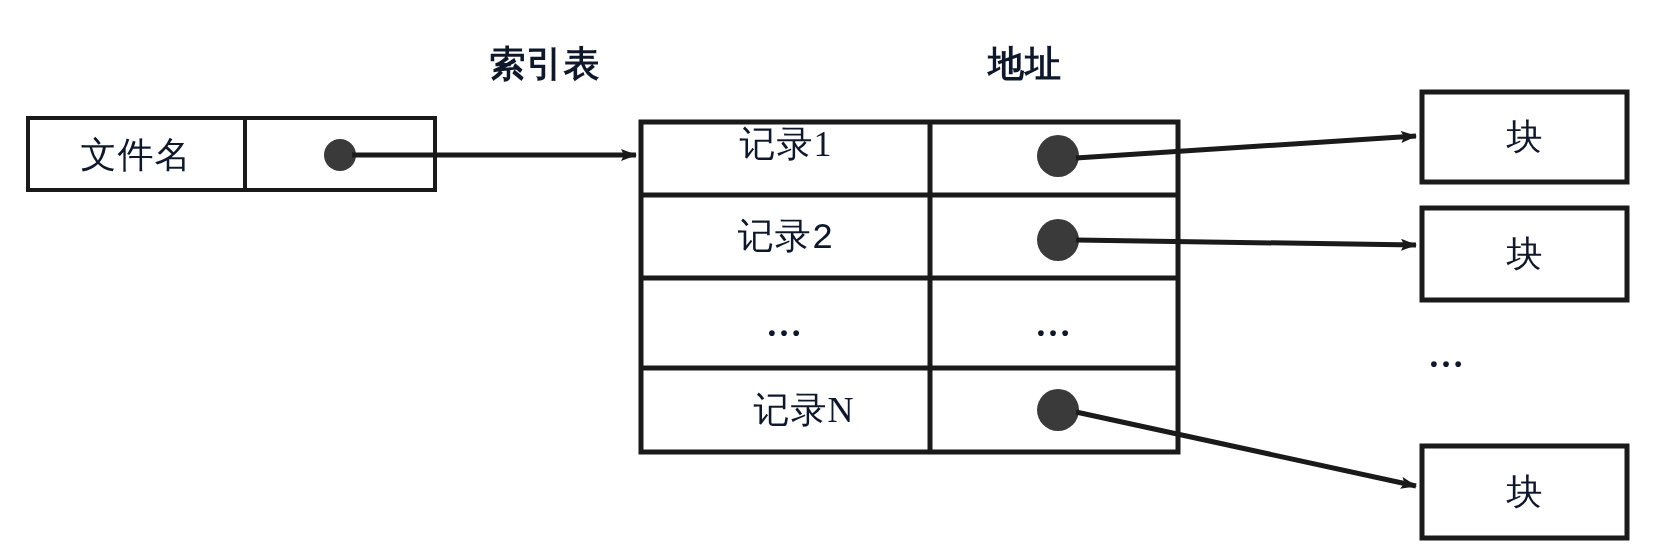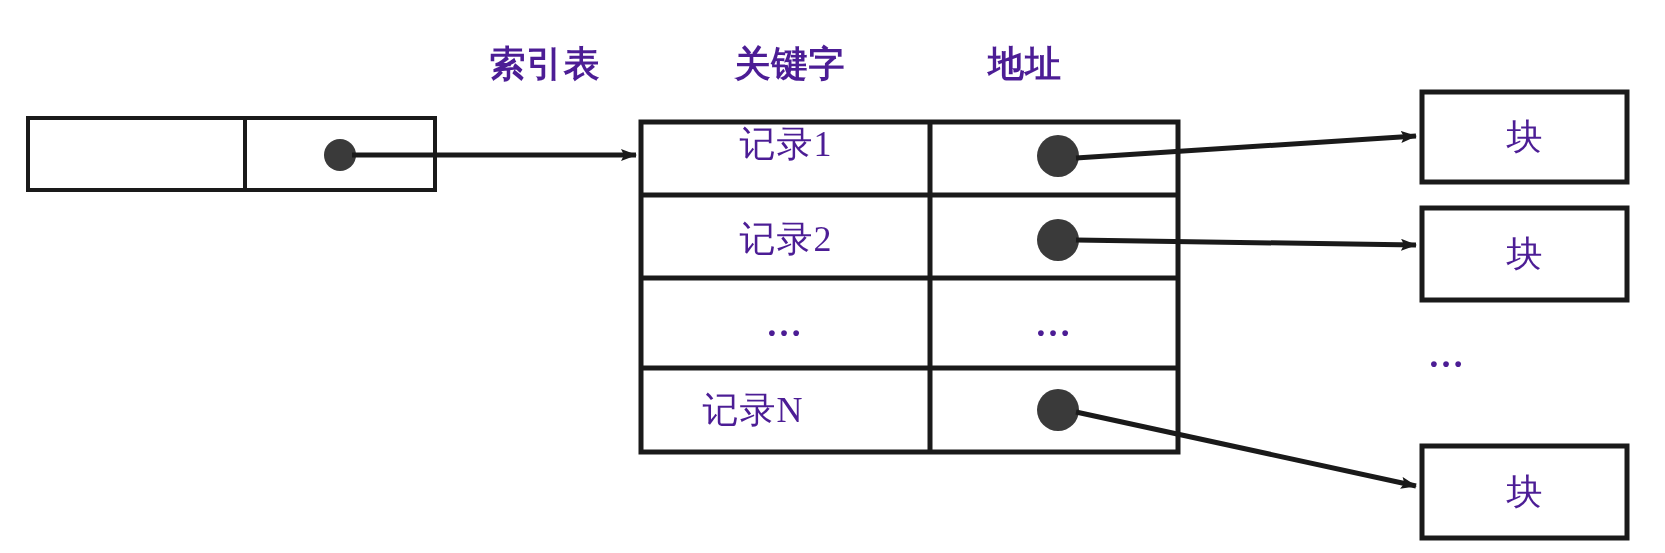--- a/index.html
+++ b/index.html
@@ -23,21 +23,21 @@
     position: absolute;
     left: 0;
     top: 0;
     width: 1665px;
     height: 553px;
   }
   .txt {
     position: absolute;
     white-space: nowrap;
     line-height: 1;
-    color: #4c1d95;
+    color: #0f172a;
     font-family: "Liberation Serif", "DejaVu Serif", serif;
   }
   .col-header {
     font-size: 36px;
     font-weight: 700;
     letter-spacing: 1px;
   }
   .cell-label {
     font-size: 36px;
     font-weight: 400;
@@ -94,29 +94,29 @@
 
     <line x1="1076" y1="240" x2="1416" y2="245" stroke="#1a1a1a" stroke-width="5" marker-end="url(#arrowhead)"></line>
 
     <line x1="1076" y1="412" x2="1416" y2="486" stroke="#1a1a1a" stroke-width="5" marker-end="url(#arrowhead)"></line>
 
     <rect x="1422" y="92" width="205" height="90" fill="#ffffff" stroke="#1a1a1a" stroke-width="5"></rect>
     <rect x="1422" y="208" width="205" height="92" fill="#ffffff" stroke="#1a1a1a" stroke-width="5"></rect>
     <rect x="1422" y="446" width="205" height="92" fill="#ffffff" stroke="#1a1a1a" stroke-width="5"></rect>
   </svg>
 
+  <div class="txt cell-label center-anchor" style="left:136px; top:155px;">文件名</div>
 
   <div class="txt col-header center-anchor" style="left:545px; top:64px;">索引表</div>
-  <div class="txt col-header center-anchor" style="left:790px; top:64px;">关键字</div>
   <div class="txt col-header center-anchor" style="left:1025px; top:64px;font-family:Liberation Serif, serif;">地址</div>
 
   <div class="txt cell-label center-anchor" style="left:786px; top:144px;">记录1</div>
-  <div class="txt cell-label center-anchor" style="left:786px; top:239px;">记录2</div>
+  <div class="txt cell-label center-anchor" style="left:786px; top:239px;font-family:Liberation Mono, monospace;">记录2</div>
   <div class="txt ellipsis-text center-anchor" style="left:786px; top:324px;">…</div>
-  <div class="txt cell-label center-anchor" style="left:753px; top:410px;">记录N</div>
+  <div class="txt cell-label center-anchor" style="left:804px; top:410px;">记录N</div>
 
   <div class="txt ellipsis-text center-anchor" style="left:1055px; top:324px;">…</div>
 
   <div class="txt block-label center-anchor" style="left:1525px; top:137px;">块</div>
   <div class="txt block-label center-anchor" style="left:1525px; top:254px;">块</div>
   <div class="txt ellipsis-text center-anchor" style="left:1448px; top:355px;">…</div>
   <div class="txt block-label center-anchor" style="left:1525px; top:492px;">块</div>
 
 </div>
 

